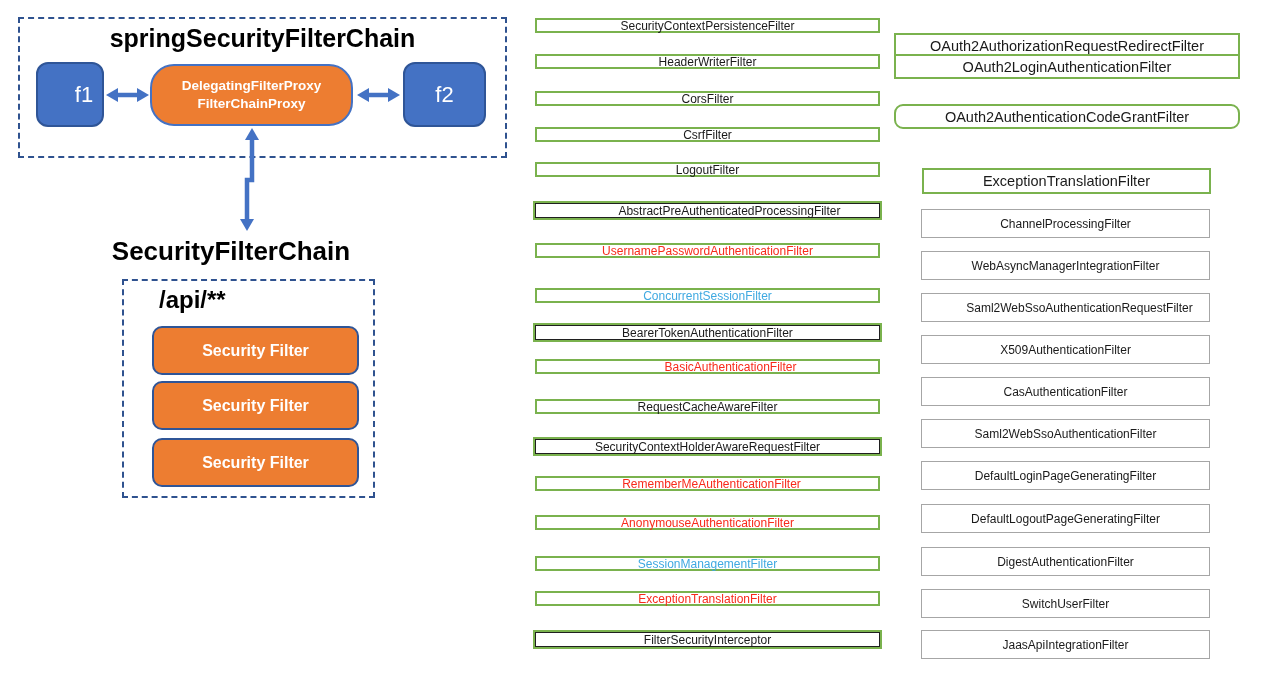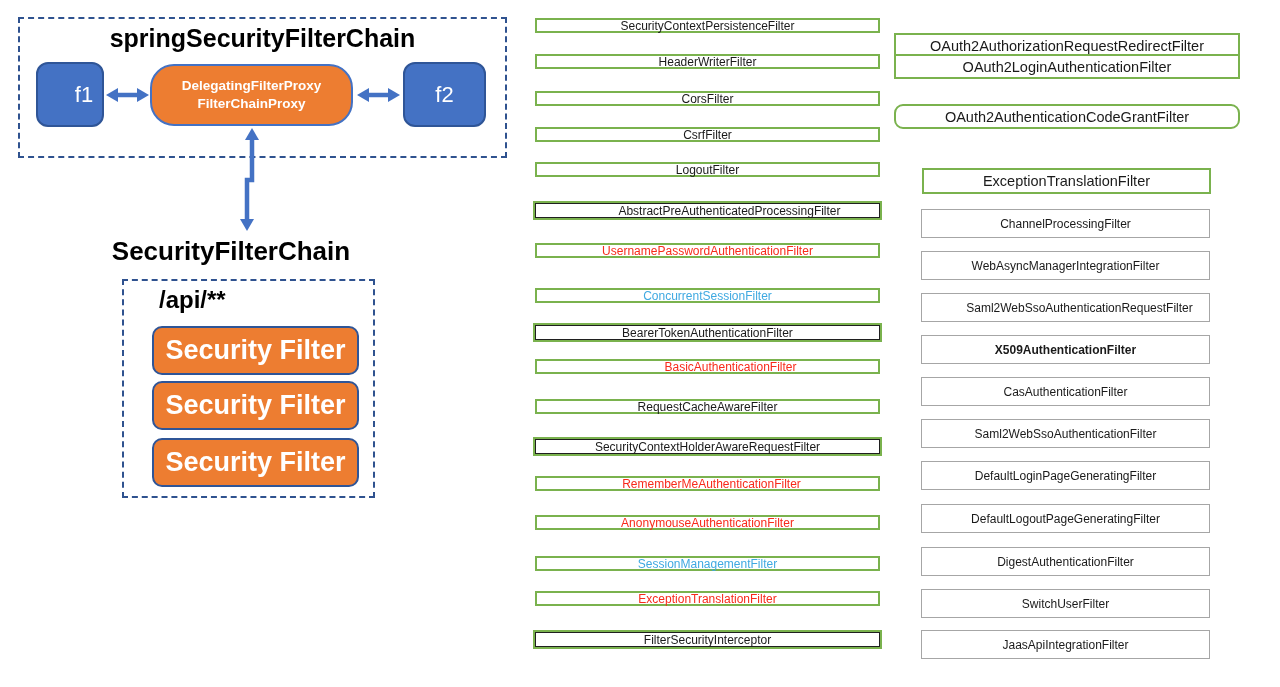--- a/index.html
+++ b/index.html
@@ -24,21 +24,21 @@
   #f1-node{left:36px;top:62px;padding-left:28px;}
   #f2-node{left:403px;top:62px;width:83px;}
   #proxy-node{left:150px;top:64px;width:203px;height:62px;border-radius:24px;
           background:var(--orange-fill,#ED7D31);border:2.5px solid var(--blue-fill,#4472C4);
           flex-direction:column;font-size:13.5px;font-weight:700;line-height:1.35;}
   .arrows{position:absolute;left:0;top:0;color:var(--arrow-blue,#4472C4);pointer-events:none;}
   .api-pattern{position:absolute;left:159px;top:286px;font-size:24px;font-weight:600;color:#000;}
   .sec-filter{position:absolute;left:152px;width:203px;height:45px;border-radius:10px;
           background:var(--orange-fill,#ED7D31);border:2px solid var(--blue-border,#2F5597);
           display:flex;align-items:center;justify-content:center;
-          color:#fff;font-size:27px;font-weight:600;}
+          color:#fff;font-size:16px;font-weight:600;}
   
   .filter-box{position:absolute;box-sizing:border-box;background:#fff;
           display:flex;align-items:center;justify-content:center;text-align:center;
           white-space:nowrap;}
   .mid{left:535px;width:345px;height:15px;font-size:12px;}
   .b-green{border:2px solid var(--green-border,#7ab24e);}
   .b-double{border:1.5px solid #1f1f1f;box-shadow:0 0 0 2px var(--green-border,#7ab24e);}
   .b-gray{border:1.5px solid var(--gray-border,#A6A6A6);}
   .t-black{color:var(--black-text,#1a1a1a);}
   .t-red{color:var(--red-text,#f82a1b);}
@@ -111,21 +111,21 @@
     <div class="filter-box mid b-double t-black" style="top: 632px;">FilterSecurityInterceptor</div>
   </div>
 <div id="right-column">
     <div class="filter-box oauth b-green t-black" style="top: 33px;">OAuth2AuthorizationRequestRedirectFilter</div>
     <div class="filter-box oauth b-green t-black" style="top: 54px;">OAuth2LoginAuthenticationFilter</div>
     <div class="filter-box oauth b-green t-black" style="top: 104px; border-radius: 9px;">OAuth2AuthenticationCodeGrantFilter</div>
     <div class="filter-box openid b-green t-black" style="top: 168px;">ExceptionTranslationFilter</div>
     <div class="filter-box gray b-gray t-black" style="top: 209px;">ChannelProcessingFilter</div>
     <div class="filter-box gray b-gray t-black" style="top: 251px;">WebAsyncManagerIntegrationFilter</div>
     <div class="filter-box gray b-gray t-black" style="top: 293px; padding-left: 28px;">Saml2WebSsoAuthenticationRequestFilter</div>
-    <div class="filter-box gray b-gray t-black" style="top: 335px; font-weight: bold;">X509AuthenticationFilter</div>
+    <div class="filter-box gray b-gray t-black" style="top: 335px;">X509AuthenticationFilter</div>
     <div class="filter-box gray b-gray t-black" style="top: 377px;">CasAuthenticationFilter</div>
     <div class="filter-box gray b-gray t-black" style="top: 419px;">Saml2WebSsoAuthenticationFilter</div>
     <div class="filter-box gray b-gray t-black" style="top: 461px;">DefaultLoginPageGeneratingFilter</div>
     <div class="filter-box gray b-gray t-black" style="top: 504px;">DefaultLogoutPageGeneratingFilter</div>
     <div class="filter-box gray b-gray t-black" style="top: 547px;">DigestAuthenticationFilter</div>
     <div class="filter-box gray b-gray t-black" style="top: 589px;">SwitchUserFilter</div>
     <div class="filter-box gray b-gray t-black" style="top: 630px;">JaasApiIntegrationFilter</div>
   </div>
 
 </body></html>

